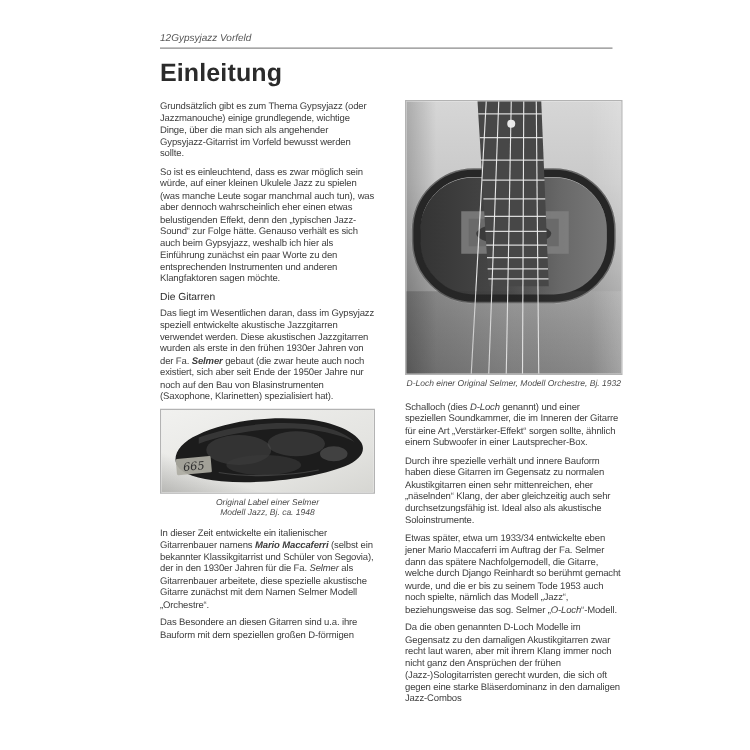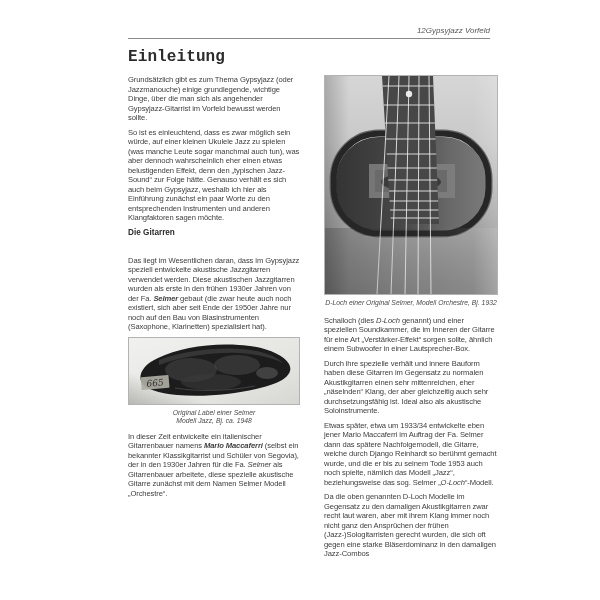--- a/index.html
+++ b/index.html
@@ -16,56 +16,55 @@
     background: #ffffff;
     overflow: hidden;
   }
   .content {
     position: absolute;
     left: 128px; top: 26px;
     width: 362px;
   }
   .running-header {
     display: flex;
-    justify-content: flex-end;
+    justify-content: flex-start;
     align-items: baseline;
     font-size: 8px;
     font-style: italic;
     color: #565656;
     line-height: 10px;
   }
   .header-rule {
     border: none;
     border-top: 1px solid #8a8a8a;
     margin: 2px 0 0 0;
   }
   h1.page-title {
     margin: 9px 0 9px 0;
-    font-size: 16px;
+    font-size: 20px;
     font-weight: bold;
     color: #2b2b2b;
     letter-spacing: 0.1px;
-    font-family: Liberation Mono, monospace;
   }
   .columns {
     display: flex;
     gap: 24px;
   }
   .col { width: 174px; }
   p.body-p {
     margin: 0 0 5px 0;
     font-size: 7.6px;
     line-height: 9.5px;
     letter-spacing: -0.1px;
     text-align: left;
   }
   h2.subheading {
-    margin: 3px 0 19px 0;
+    margin: 3px 0 4px 0;
     font-size: 8.2px;
-    font-weight: bold;
+    font-weight: normal;
     color: #2b2b2b;
   }
   .bi { font-weight: bold; font-style: italic; }
   .it { font-style: italic; margin-top: 48px; }
   figure { margin: 0; }
   .photo-figure { margin: 2px 0 6px 0; }
   .photo-frame {
     border: 1px solid #b3b3b3;
     background: #ffffff;
     font-size: 0;
@@ -136,20 +135,21 @@
             </svg>
           </div>
           <figcaption>
             <span>Original Label einer Selmer</span><br>
             <span>Modell Jazz, Bj. ca. 1948</span>
           </figcaption>
         </figure>
 
         <p class="body-p"><span>In dieser Zeit entwickelte ein italienischer Gitarrenbauer namens </span><span class="bi">Mario Maccaferri</span><span> (selbst ein bekannter Klassikgitarrist und Schüler von Segovia), der in den 1930er Jahren für die Fa. </span><span class="it">Selmer</span><span> als Gitarrenbauer arbeitete, diese spezielle akustische Gitarre zunächst mit dem Namen Selmer Modell „Orchestre“.</span></p>
 
+        <p class="body-p">Das Besondere an diesen Gitarren sind u.a. ihre Bauform mit dem speziellen großen D-förmigen</p>
       </div>
 
       <div class="col">
 
         <figure class="photo-figure" style="margin-top:0; margin-bottom:8px;">
           <div class="photo-frame">
             <svg width="172" height="218" viewBox="0 0 172 218" xmlns="http://www.w3.org/2000/svg">
               <defs>
                 <linearGradient id="gbg" x1="0" y1="0" x2="0" y2="1">
                   <stop offset="0" stop-color="#d6d6d6"></stop>

